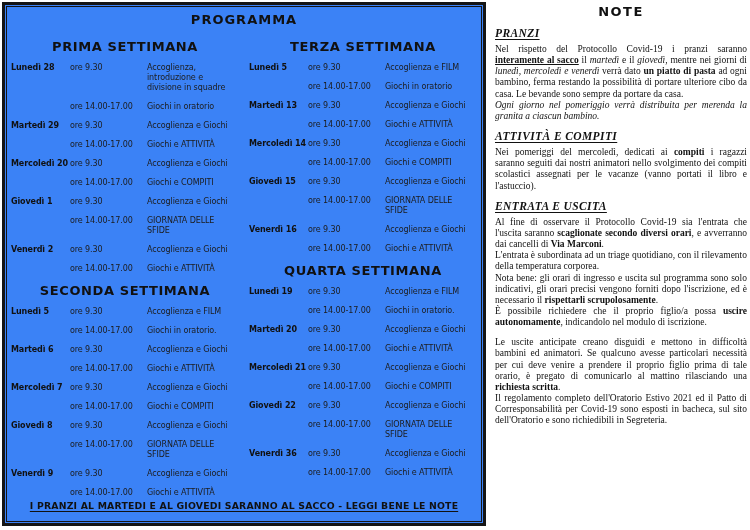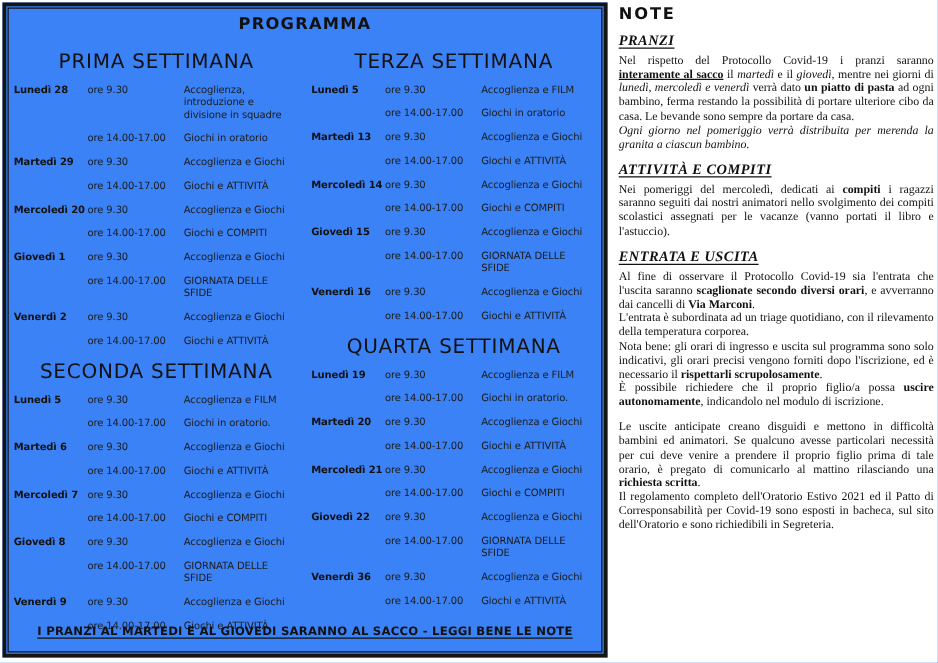--- a/index.html
+++ b/index.html
@@ -15,21 +15,21 @@
     position: absolute; inset: 1px; border: 1px solid #151515;
     padding: 5px 4px 4px 4px;
   }
   .prog-title {
     text-align: center; font-weight: bold; font-size: 13px;
     letter-spacing: 1px; margin-bottom: 6px;
   }
   .prog-columns { display: flex; gap: 10px; }
   .prog-col { flex: 1 1 0; min-width: 0; }
   .week-title {
-    text-align: center; font-weight: normal; font-size: 16px;
+    text-align: center; font-weight: bold; font-size: 13px;
     letter-spacing: 0.6px; margin: 6px 0 9px 0;
   }
   .sched-row {
     display: grid; grid-template-columns: 55px 73px 1fr;
     column-gap: 4px; margin-bottom: 9px;
     font-size: 8px; line-height: 10px; letter-spacing: -0.1px;
   }
   .sched-day { font-weight: 600; white-space: nowrap; }
   .sched-time { white-space: nowrap; color: #1c1c1c; }
   .sched-act { color: #1c1c1c; }
@@ -37,21 +37,21 @@
     position: absolute; left: 0; right: 0; bottom: 10px;
     text-align: center; font-size: 9.3px; font-weight: 600;
     text-decoration: underline; text-underline-offset: 2px; letter-spacing: 0.2px;
   }
 
   
   .page-right {
     position: absolute; left: 495px; top: 4px; width: 252px; height: 522px;
   }
   .note-title {
-    text-align: left; font-weight: bold; font-size: 13px;
+    text-align: center; font-weight: bold; font-size: 13px;
     letter-spacing: 1.5px; margin-bottom: 4px;
   }
   .note-section-heading {
     font-family: "Liberation Serif", serif;
     font-weight: bold; font-style: italic; font-size: 11.5px;
     text-decoration: underline; text-underline-offset: 2px;
     letter-spacing: 0.4px; margin: 8px 0 5px 0;
   }
   .note-para {
     font-family: "Liberation Serif", serif;

